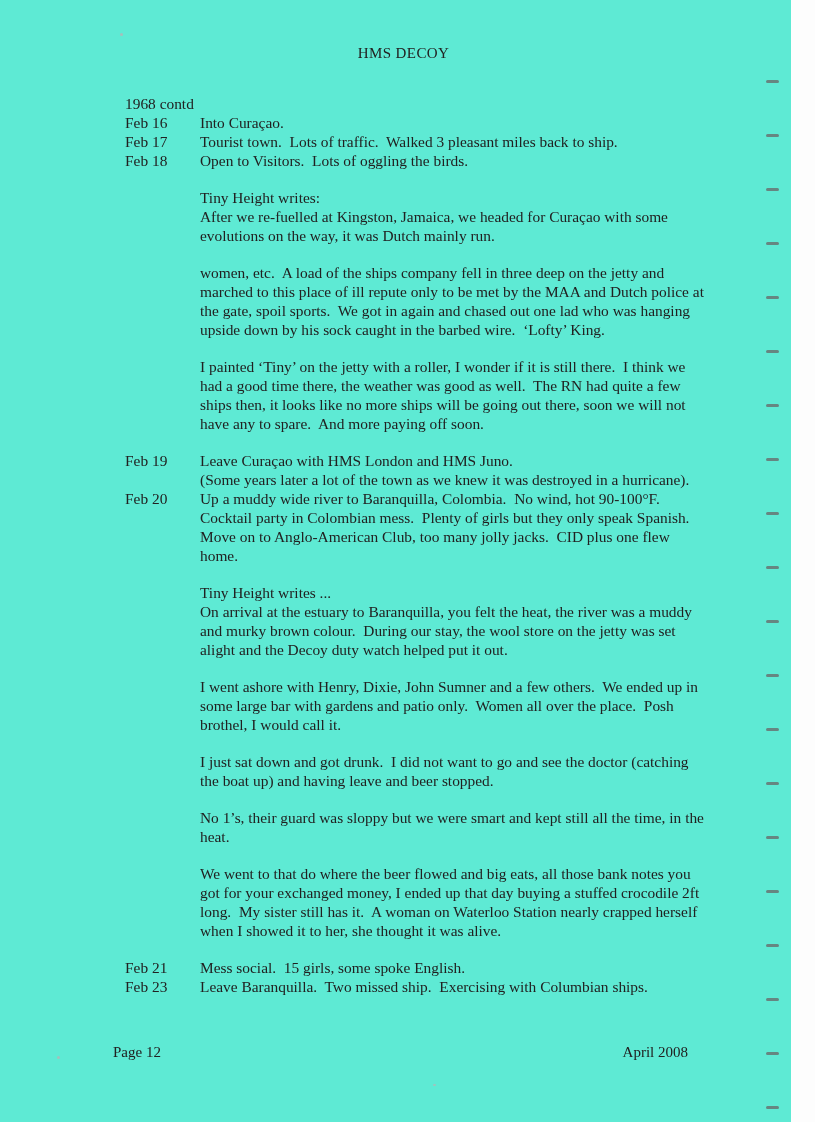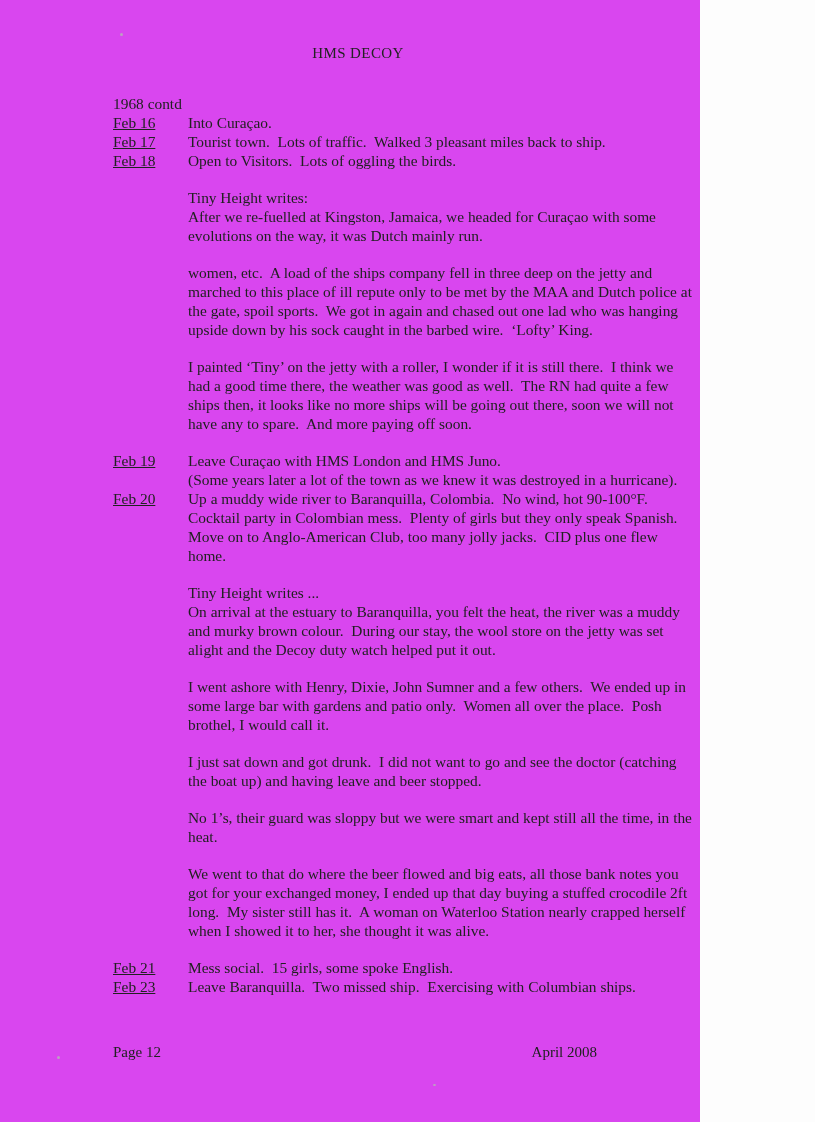--- a/index.html
+++ b/index.html
@@ -2,23 +2,23 @@
 <html><head>
 <meta charset="utf-8">
 <style>
   html, body {
     margin: 0;
     padding: 0;
     background: #fdfdfd;
   }
   .page {
     position: relative;
-    width: 700px;
+    width: 791px;
     height: 1122px;
-    background: #d946ef;
+    background: #5eead4;
     overflow: hidden;
     font-family: "Liberation Serif", "DejaVu Serif", serif;
     color: #1f1f1f;
   }
   .page-title {
     position: absolute;
     top: 45px;
     left: 0;
     right: 0;
     text-align: center;
@@ -29,26 +29,25 @@
   }
   .content {
     position: absolute;
     left: 113px;
     top: 94px;
     width: 640px;
     font-size: 15.4px;
     line-height: 19px;
     color: #212121;
   }
-  .row { display: flex; }
+  .row { display: flex; margin-left: 12px; }
   .date {
     flex: 0 0 75px;
     width: 75px;
     white-space: pre;
-    text-decoration: underline;
   }
   .lines { flex: 1; }
   .line { white-space: pre; }
   .italic { }
   .gap { height: 18px; }
   .footer {
     position: absolute;
     left: 113px;
     right: 103px;
     top: 1044px;

